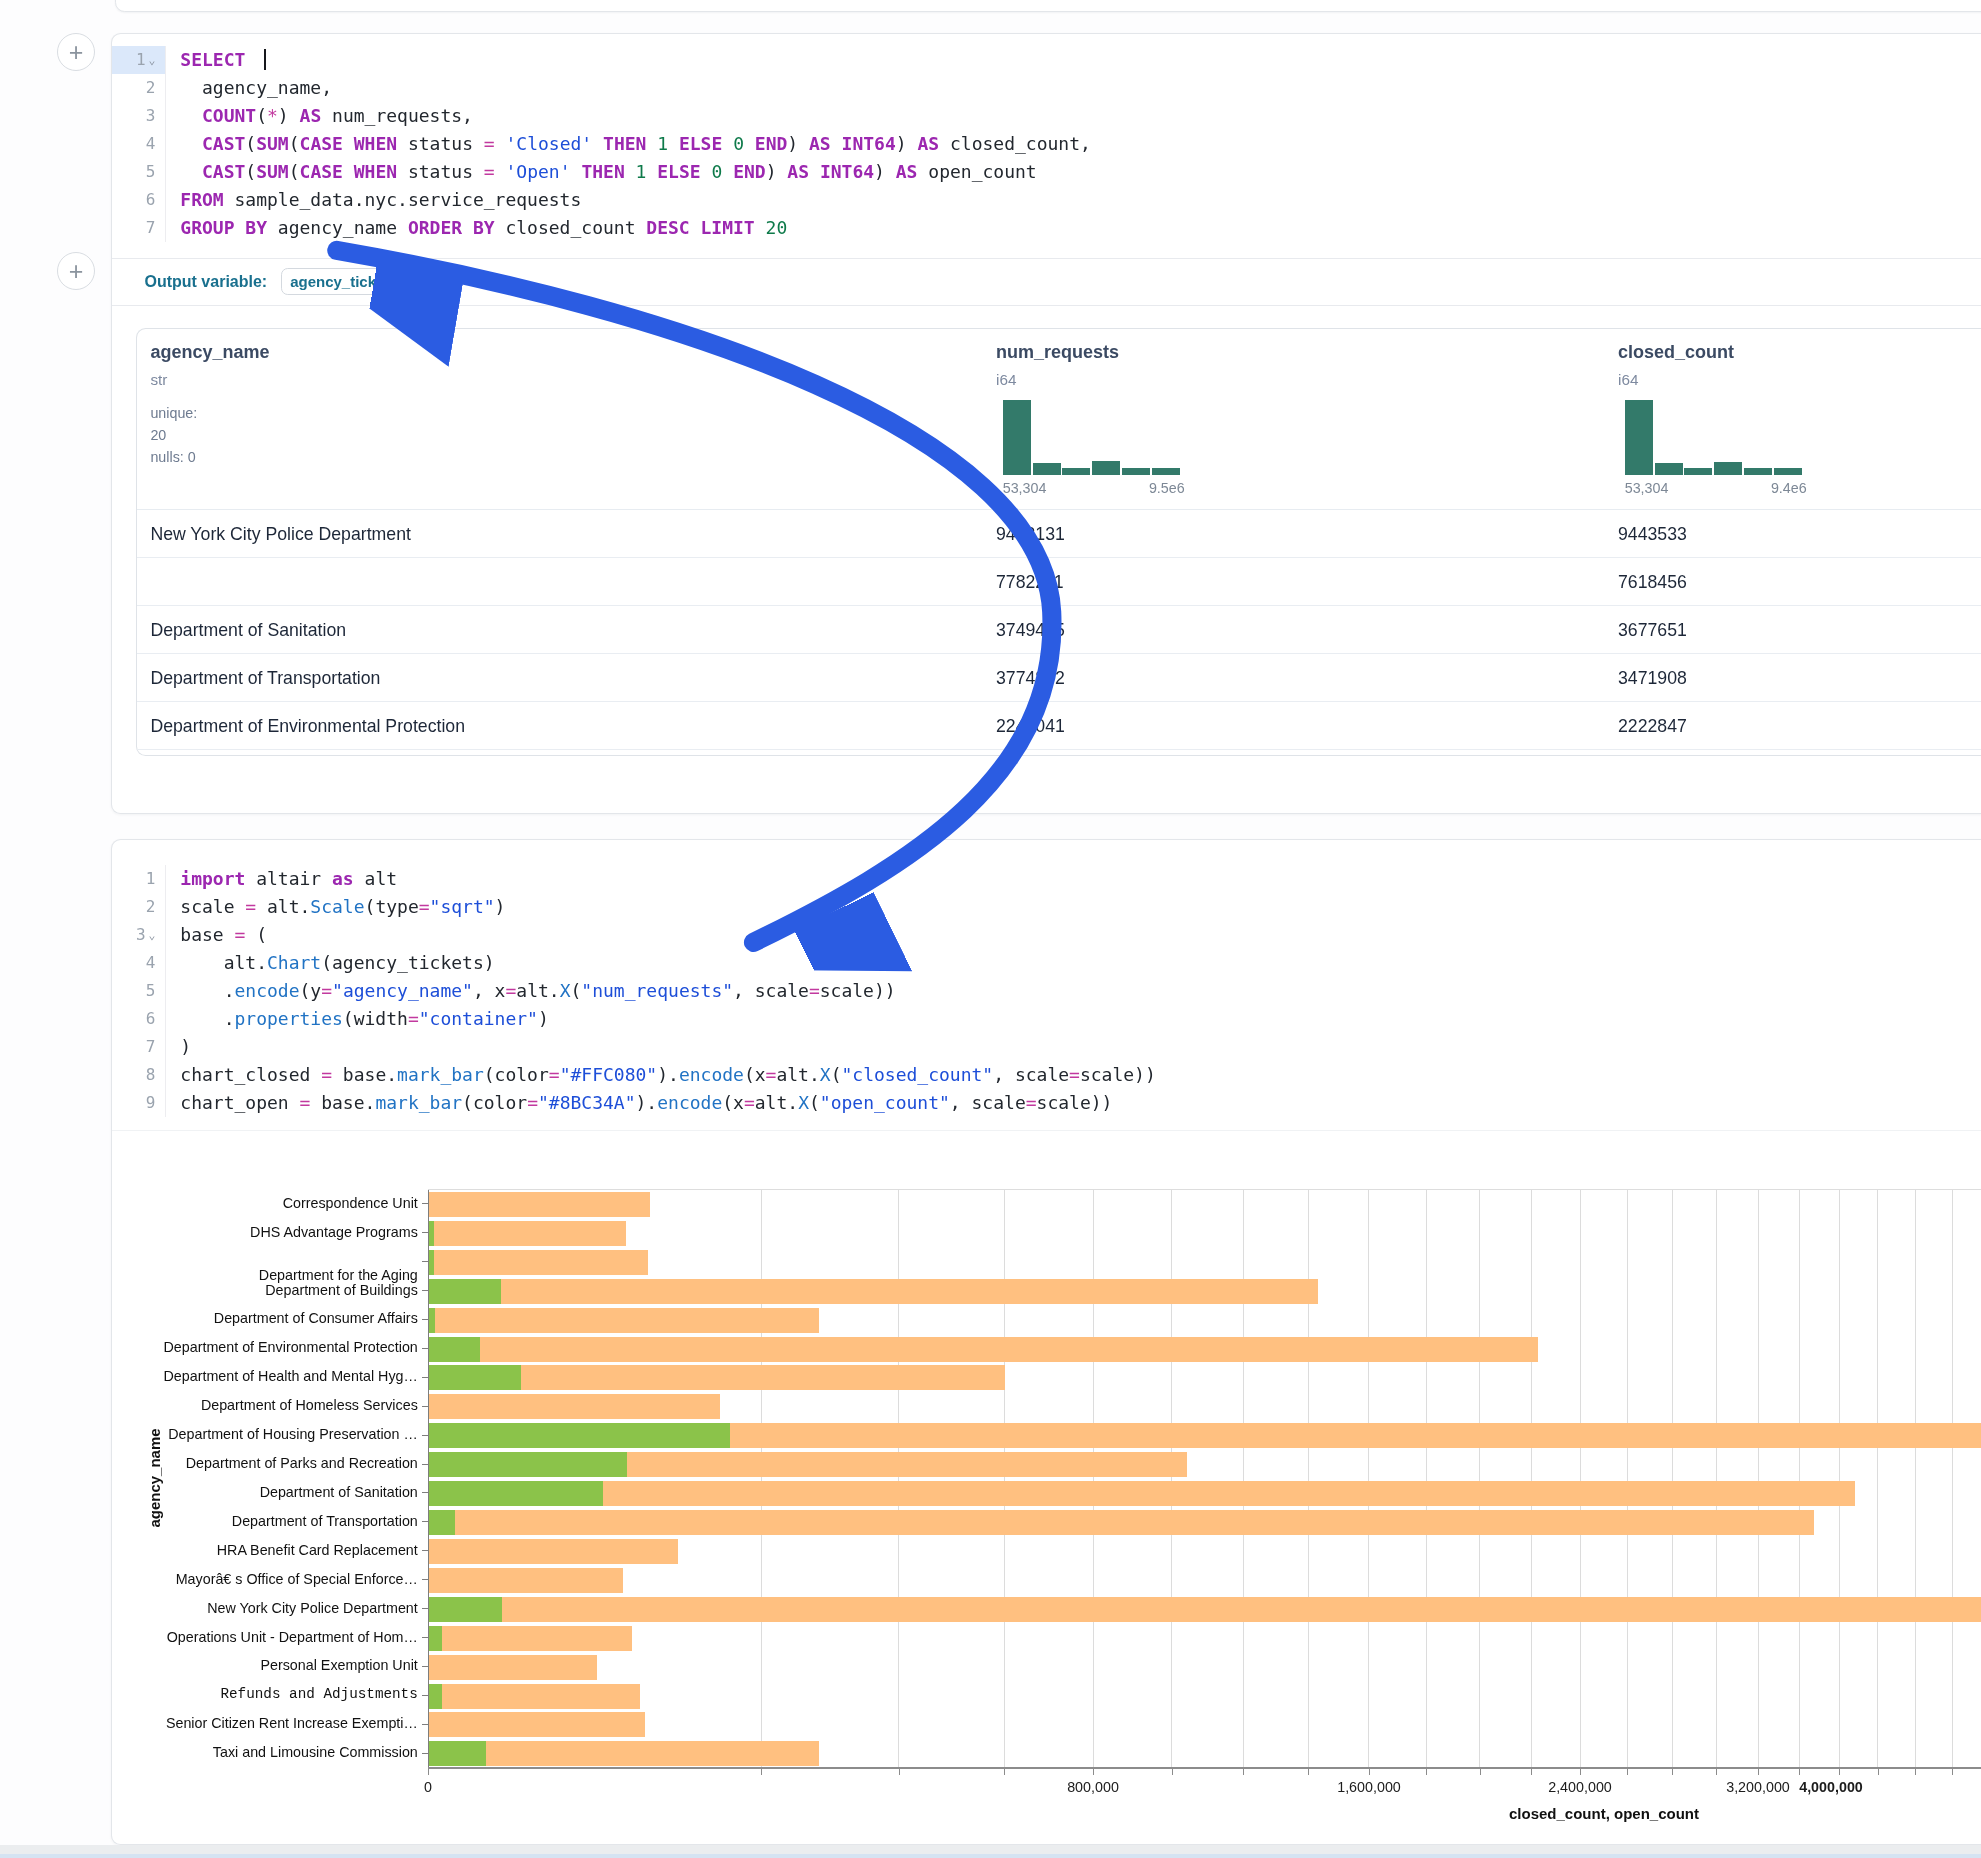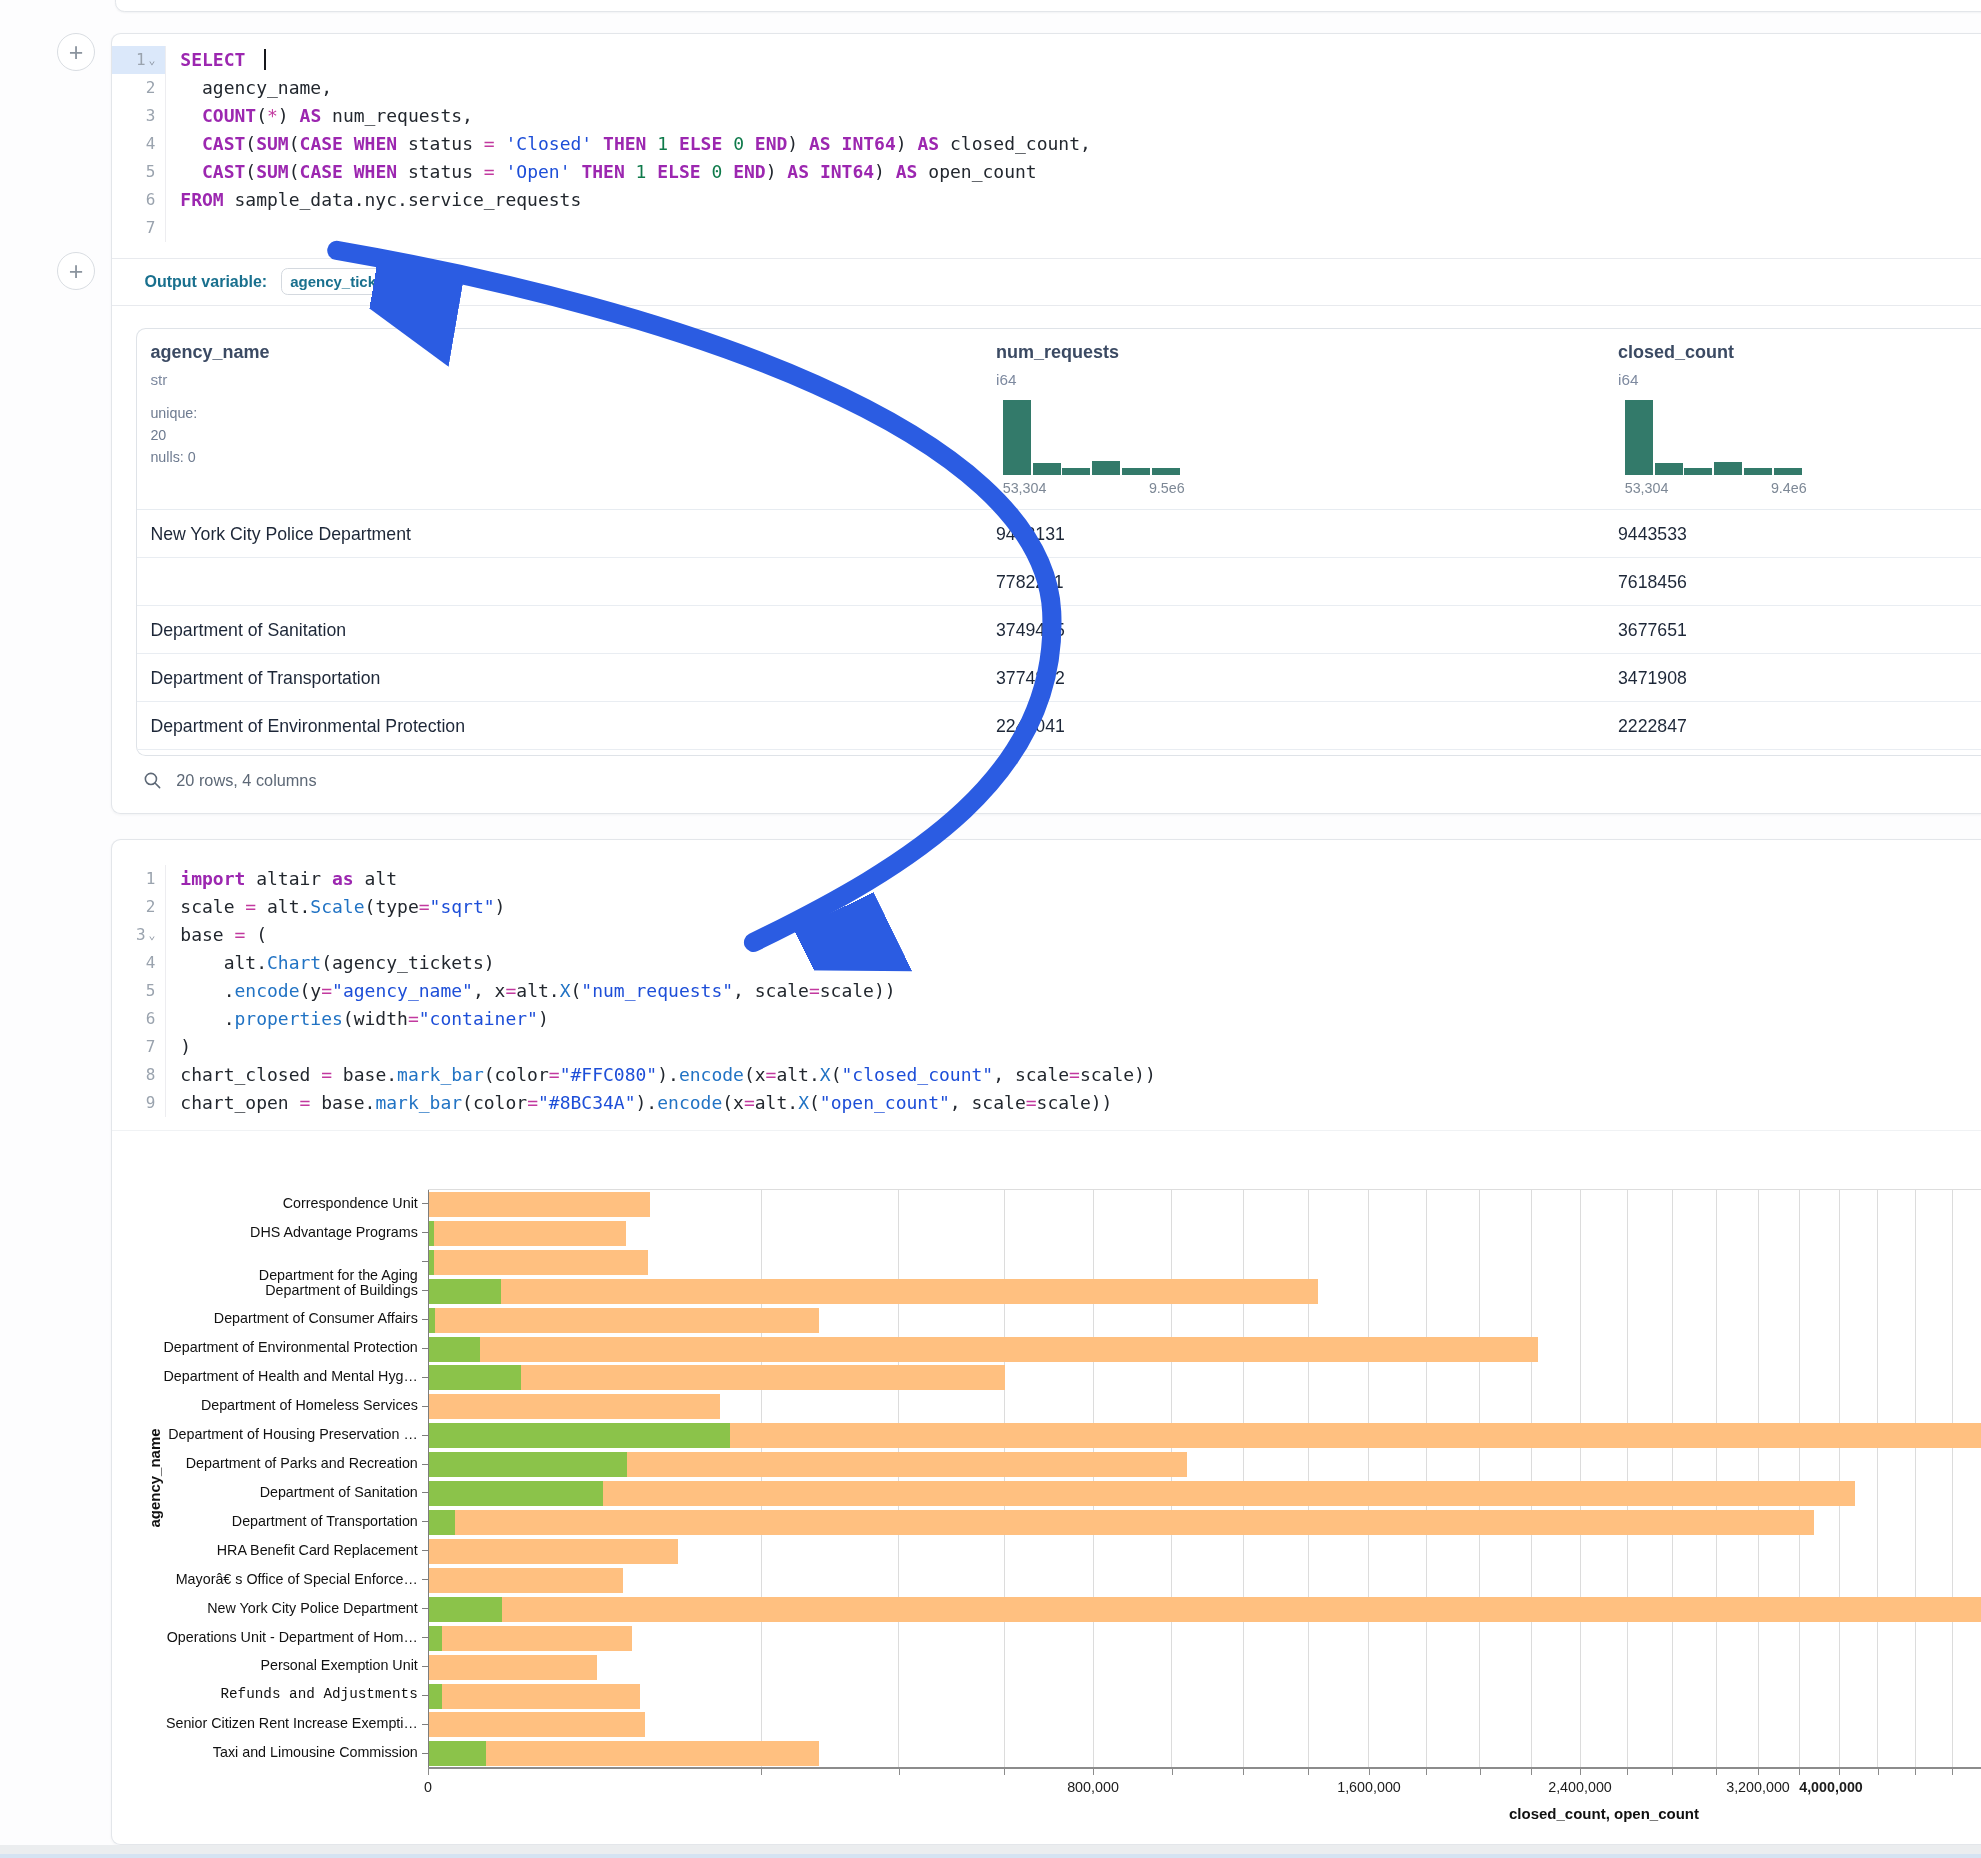--- a/index.html
+++ b/index.html
@@ -122,20 +122,21 @@
         <div class="code-line">
           <div class="gutter">5</div>
           <div class="code-text"><span class="tk-pl">  </span><span class="tk-kw">CAST</span><span class="tk-pl">(</span><span class="tk-kw">SUM</span><span class="tk-pl">(</span><span class="tk-kw">CASE</span><span class="tk-pl"> </span><span class="tk-kw">WHEN</span><span class="tk-pl"> status </span><span class="tk-op">=</span><span class="tk-pl"> </span><span class="tk-str">'Open'</span><span class="tk-pl"> </span><span class="tk-kw">THEN</span><span class="tk-pl"> </span><span class="tk-num">1</span><span class="tk-pl"> </span><span class="tk-kw">ELSE</span><span class="tk-pl"> </span><span class="tk-num">0</span><span class="tk-pl"> </span><span class="tk-kw">END</span><span class="tk-pl">) </span><span class="tk-kw">AS</span><span class="tk-pl"> </span><span class="tk-kw">INT64</span><span class="tk-pl">) </span><span class="tk-kw">AS</span><span class="tk-pl"> open_count</span></div>
         </div>
         <div class="code-line">
           <div class="gutter">6</div>
           <div class="code-text"><span class="tk-kw">FROM</span><span class="tk-pl"> sample_data.nyc.service_requests</span></div>
         </div>
         <div class="code-line">
           <div class="gutter">7</div>
+          <div class="code-text"><span class="tk-kw">GROUP BY</span><span class="tk-pl"> agency_name </span><span class="tk-kw">ORDER BY</span><span class="tk-pl"> closed_count </span><span class="tk-kw">DESC</span><span class="tk-pl"> </span><span class="tk-kw">LIMIT</span><span class="tk-pl"> </span><span class="tk-num">20</span></div>
         </div>
       </div>
 
     <div class="outvar-row">
       <span class="outvar-label">Output variable:</span>
       <span class="outvar-pill">agency_tickets</span>
     </div>
 
     <div class="table-card">
       <div class="t-header">
@@ -203,27 +204,20 @@
         <span class="cx-num">3774892</span>
         <span class="cx-closed">3471908</span>
       </div>
       <div class="t-row">
         <span class="cx-agency">Department of Environmental Protection</span>
         <span class="cx-num">2240041</span>
         <span class="cx-closed">2222847</span>
       </div>
     </div>
 
-    <div class="t-footer">
-      <svg class="mag-icon" viewBox="0 0 24 24">
-        <circle cx="10" cy="10" r="7" fill="none" stroke="#5d6876" stroke-width="2"></circle>
-        <line x1="15.5" y1="15.5" x2="21" y2="21" stroke="#5d6876" stroke-width="2" stroke-linecap="round"></line>
-      </svg>
-      <span>20 rows, 4 columns</span>
-    </div>
   </section>
 
   <section class="card" id="py-card">
     <div class="code-area" style="padding-top:25px; padding-bottom:13.4px; border-bottom:1px solid #f0f2f4;" id="py-editor">
         <div class="code-line">
           <div class="gutter">1</div>
           <div class="code-text"><span class="tk-kw">import</span><span class="tk-pl"> altair </span><span class="tk-kw">as</span><span class="tk-pl"> alt</span></div>
         </div>
         <div class="code-line">
           <div class="gutter">2</div>

